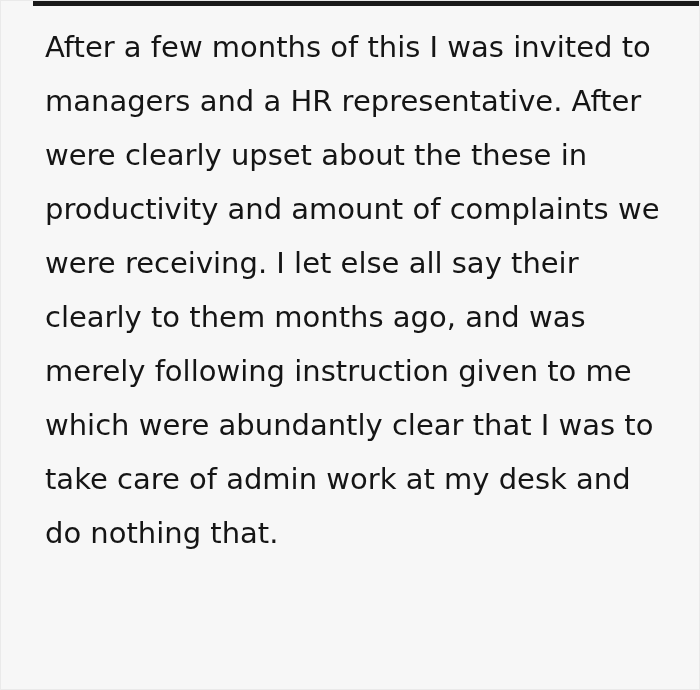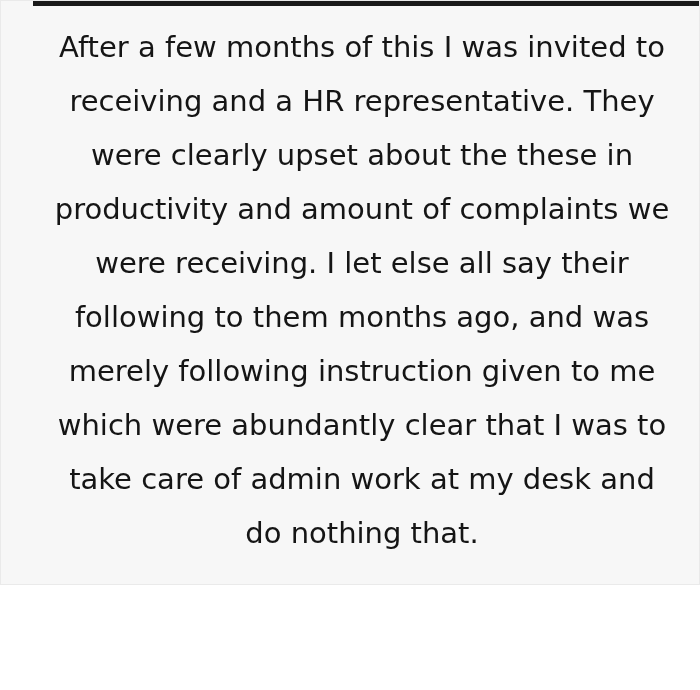--- a/index.html
+++ b/index.html
@@ -7,24 +7,23 @@
     padding: 0;
     width: 700px;
     height: 690px;
     overflow: hidden;
     background: #ffffff;
   }
   .post-card {
     position: relative;
     box-sizing: border-box;
     width: 700px;
-    height: 585px;
+    height: 690px;
     background: #f7f7f7;
     border: 1px solid #eaeaea;
-    text-align: center;
   }
   .top-image-edge {
     position: absolute;
     top: 0;
     left: 32px;
     right: 0;
     height: 5px;
     background: #1a1a1a;
   }
   .post-text {
@@ -44,23 +43,23 @@
     height: 54px;
   }
 </style>
 </head>
 <body>
 
 <div class="post-card">
   <div class="top-image-edge"></div>
   <div class="post-text">
     <div class="text-line">After a few months of this I was invited to</div>
-    <div class="text-line">receiving and a HR representative. They</div>
+    <div class="text-line">managers and a HR representative. After</div>
     <div class="text-line">were clearly upset about the these in</div>
     <div class="text-line">productivity and amount of complaints we</div>
     <div class="text-line">were receiving. I let else all say their</div>
-    <div class="text-line">following to them months ago, and was</div>
+    <div class="text-line">clearly to them months ago, and was</div>
     <div class="text-line">merely following instruction given to me</div>
     <div class="text-line">which were abundantly clear that I was to</div>
     <div class="text-line">take care of admin work at my desk and</div>
     <div class="text-line">do nothing that.</div>
   </div>
 </div>
 
 </body></html>

